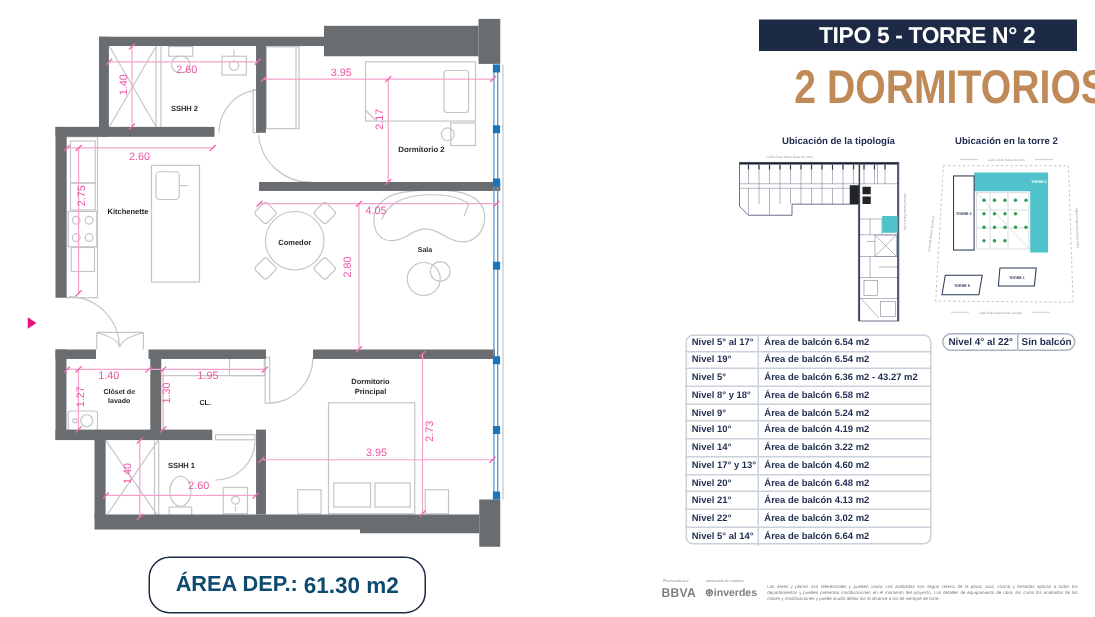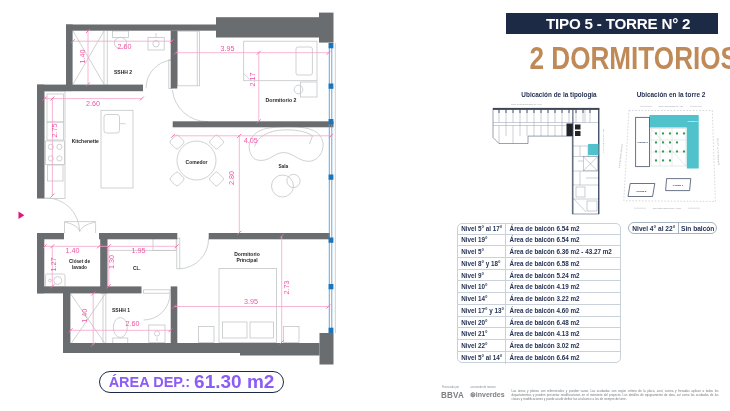--- a/index.html
+++ b/index.html
@@ -424,23 +424,23 @@
       <div style="flex:1;padding-left:4px;display:flex;align-items:center;">Área de balcón 6.64 m2</div>
     </div>
   </div>
 
 <div class="abs" style="left:628.3px;top:222.2px;width:88.9px;height:12.1px;border:1px solid #a8b4c0;
      border-radius:6px;box-sizing:border-box;display:flex;font-size:6.6px;font-weight:bold;color:#1e2c4f;">
   <div style="width:49px;border-right:1px solid #a8b4c0;display:flex;align-items:center;justify-content:center;">Nivel 4° al 22°</div>
   <div style="flex:1;display:flex;align-items:center;justify-content:center;">Sin balcón</div>
 </div>
 
-<div class="abs" style="left:99px;top:371px;width:185px;height:22px;border:1.6px solid #1d2a45;
+<div class="abs" style="left:99px;top:371px;width:185px;height:38px;border:1.6px solid #1d2a45;
      border-radius:14px;box-sizing:border-box;display:flex;align-items:center;justify-content:center;
-     color:#8b5cf6;font-size:14.5px;font-weight:bold;">ÁREA DEP.:&nbsp;<span style="font-size:19px;">61.30 m2</span></div>
+     color:#0c4a6e;font-size:14.5px;font-weight:bold;">ÁREA DEP.:&nbsp;<span style="font-size:15px;">61.30 m2</span></div>
 
 <div class="abs" style="left:442px;top:385.5px;font-size:2.6px;color:#8d9094;">Financiado por</div>
 <div class="abs" style="left:441px;top:389.8px;font-size:8.6px;color:#7d8084;font-weight:bold;letter-spacing:0.2px;transform:scaleX(0.94);transform-origin:left;">BBVA</div>
 <div class="abs" style="left:470.5px;top:385.5px;font-size:2.6px;color:#8d9094;">asesorado de manera</div>
 <div class="abs" style="left:470px;top:390.6px;font-size:7px;color:#7d8084;font-weight:bold;">⊛inverdes</div>
 <div class="abs" style="left:511.5px;top:388.5px;width:207px;font-size:3px;line-height:4px;color:#75787c;text-align:justify;">
 Las áreas y planos son referenciales y pueden variar. Las acabadas son según criterio de la placa, azul, cocina y fresadas aplican a todos los departamentos
 y pueden presentar modificaciones en el momento del proyecto. Los detalles de equipamiento de obra, así como los acabados de las clases y
 modificaciones y puede acudir definir las at alcance a los de siempre de torre.
 </div>

